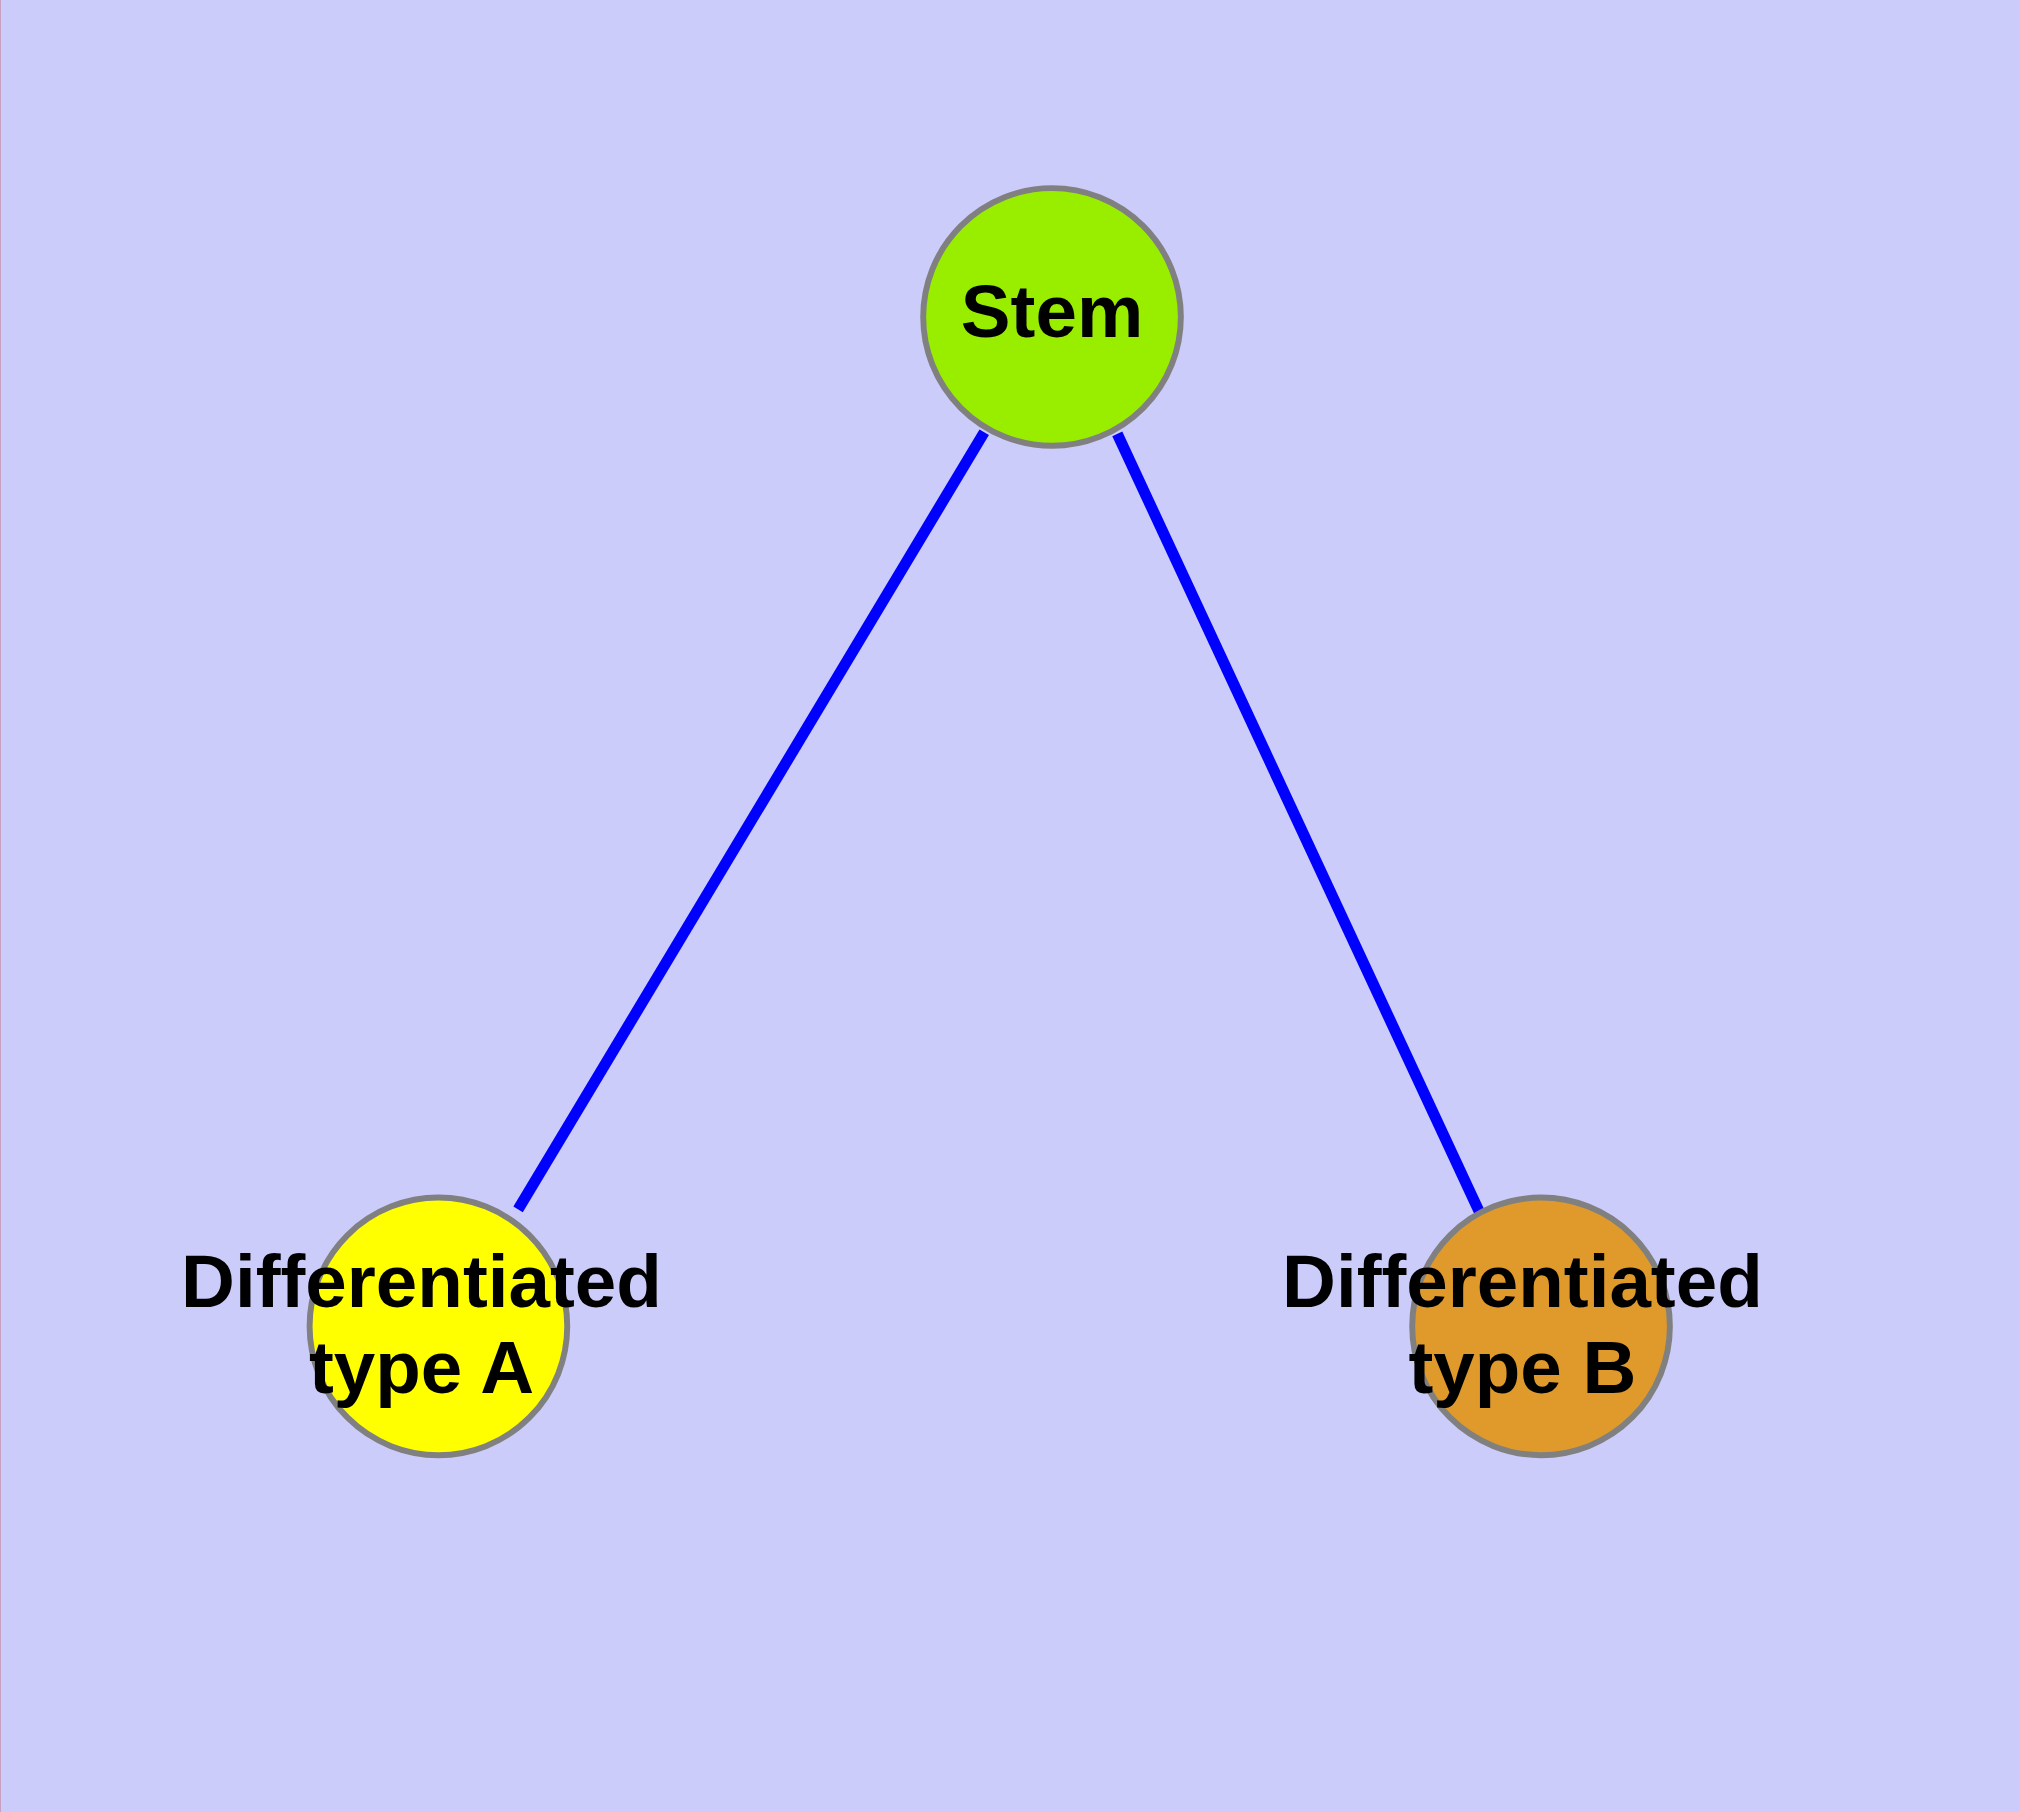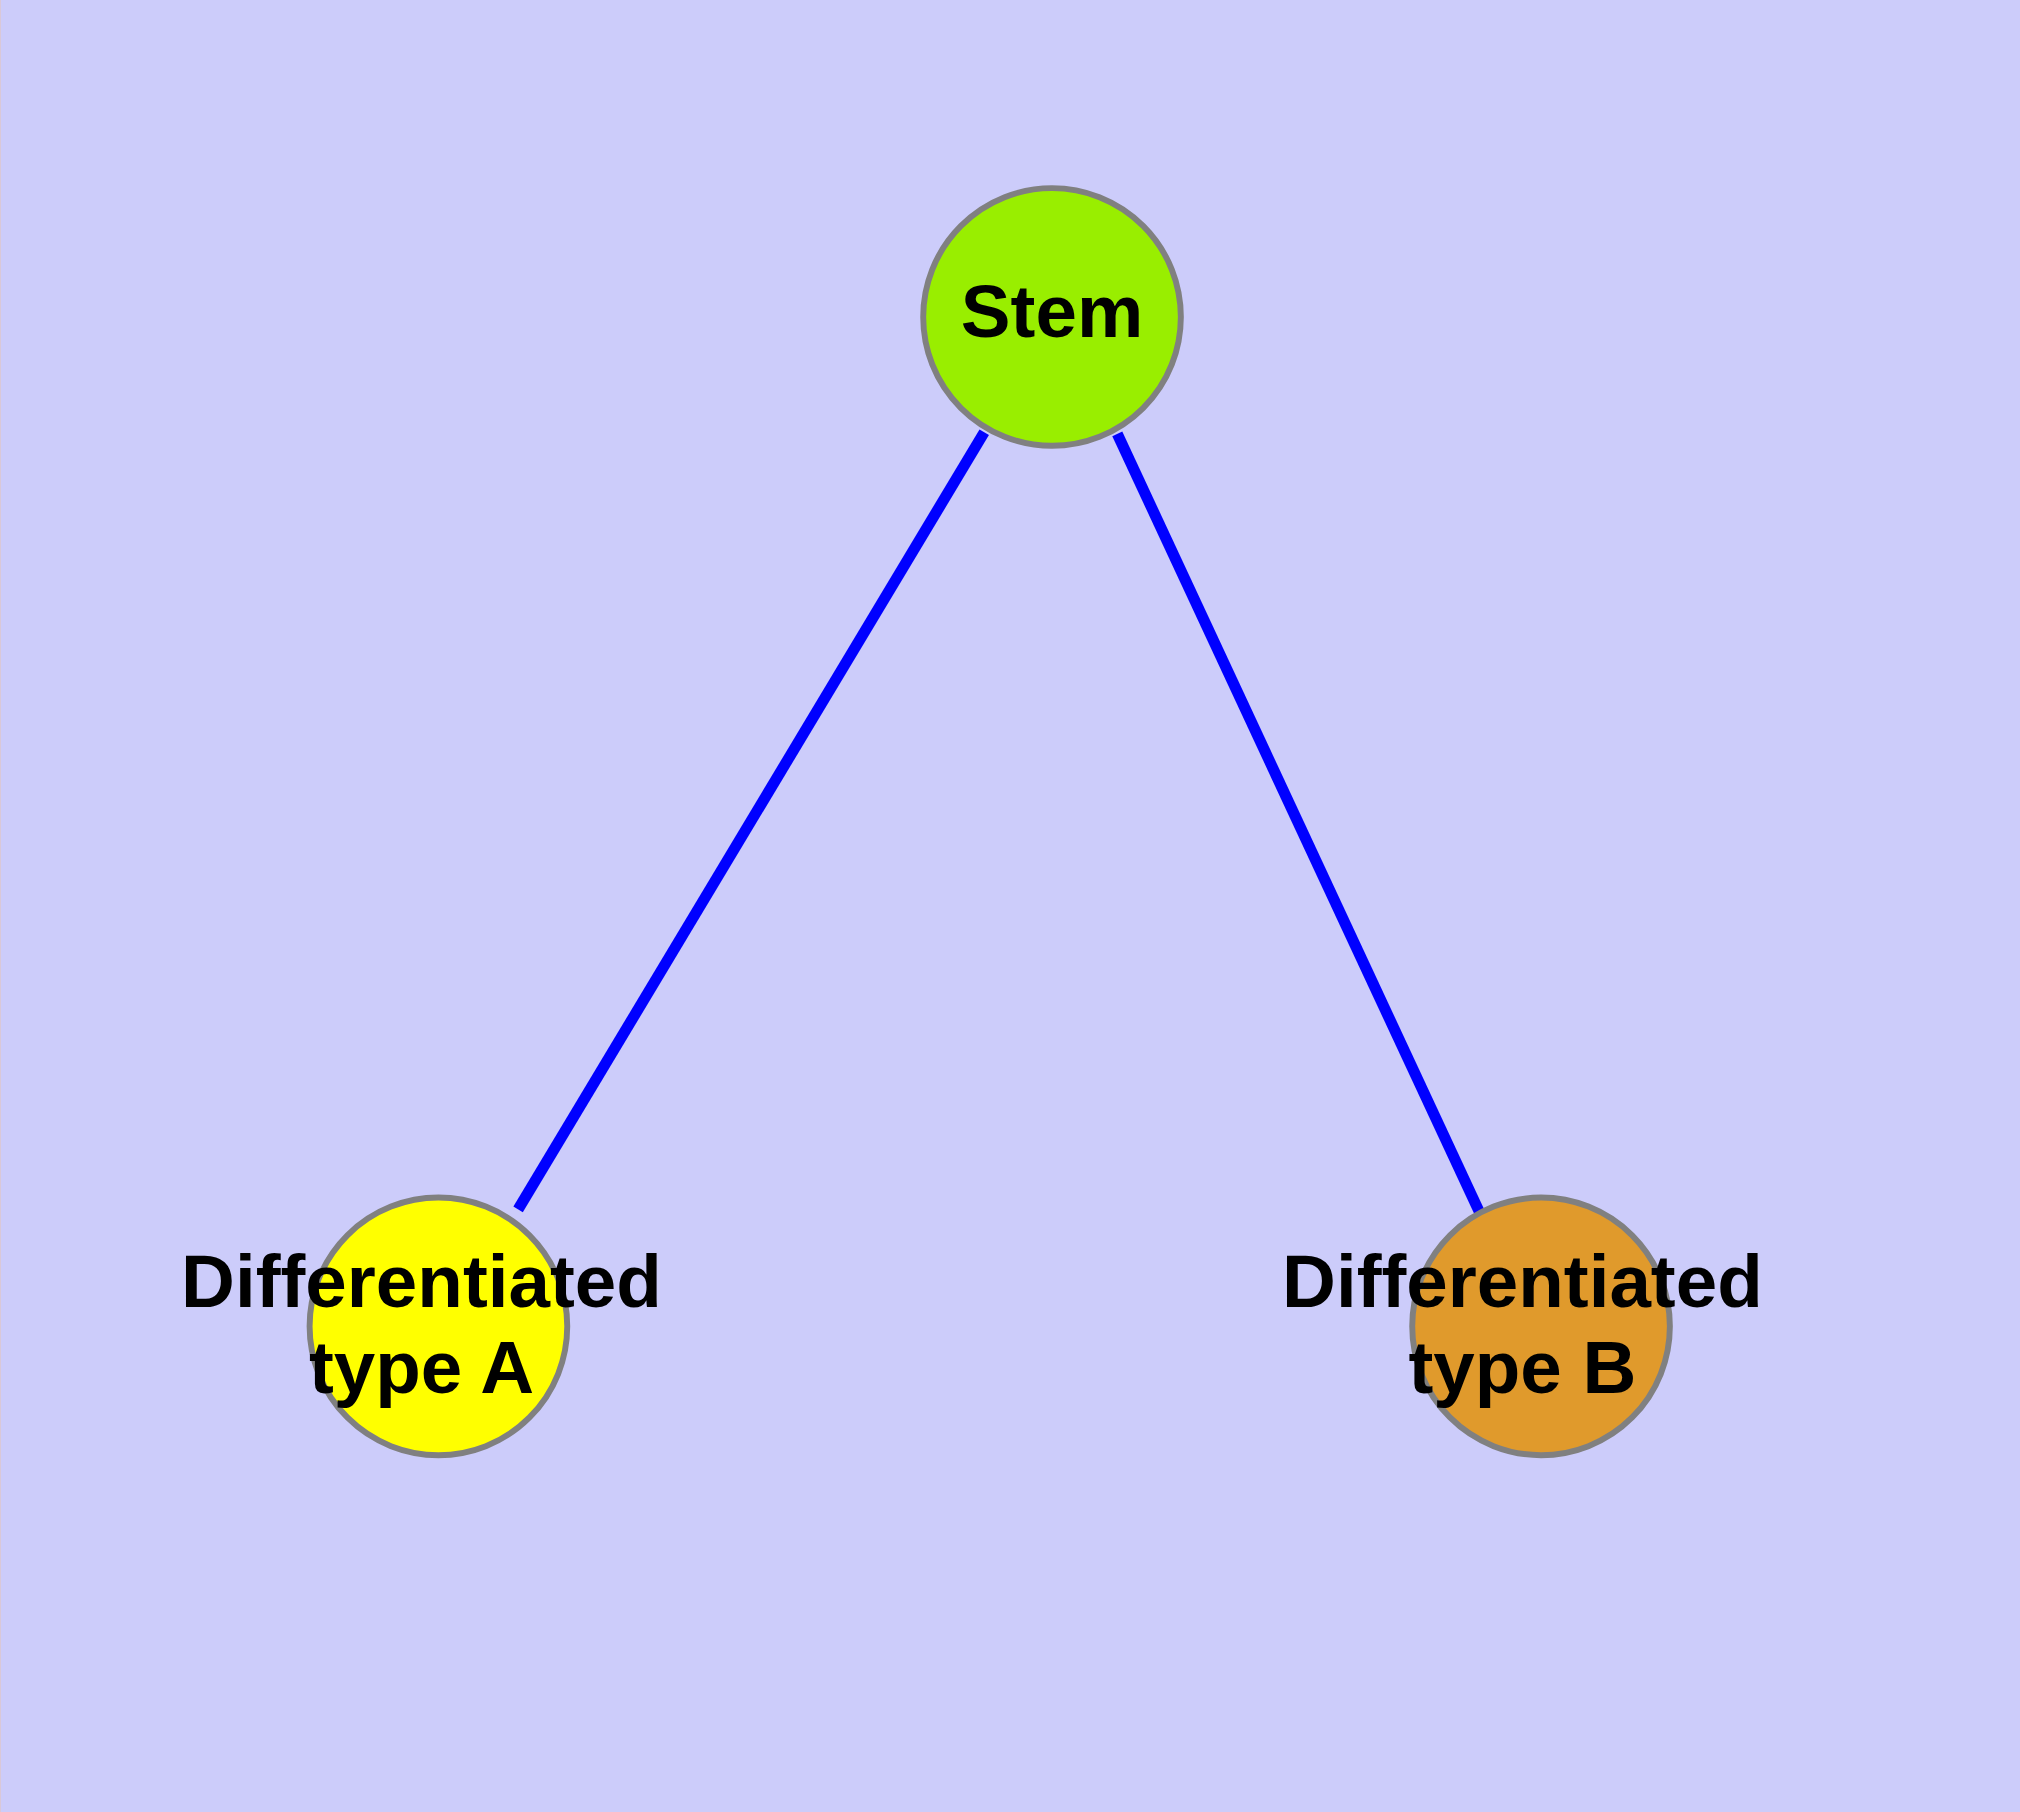--- a/index.html
+++ b/index.html
@@ -4,21 +4,21 @@
 <style>
   html, body {
     margin: 0;
     padding: 0;
     background: #ccccfa;
   }
   #canvas {
     position: relative;
     width: 2021px;
     height: 1812px;
-    background: #fdba74;
+    background: #b91c1c;
     overflow: hidden;
     font-family: "Liberation Sans", sans-serif;
   }
   #graph-svg {
     position: absolute;
     left: 0;
     top: 0;
     width: 2021px;
     height: 1812px;
     display: block;

